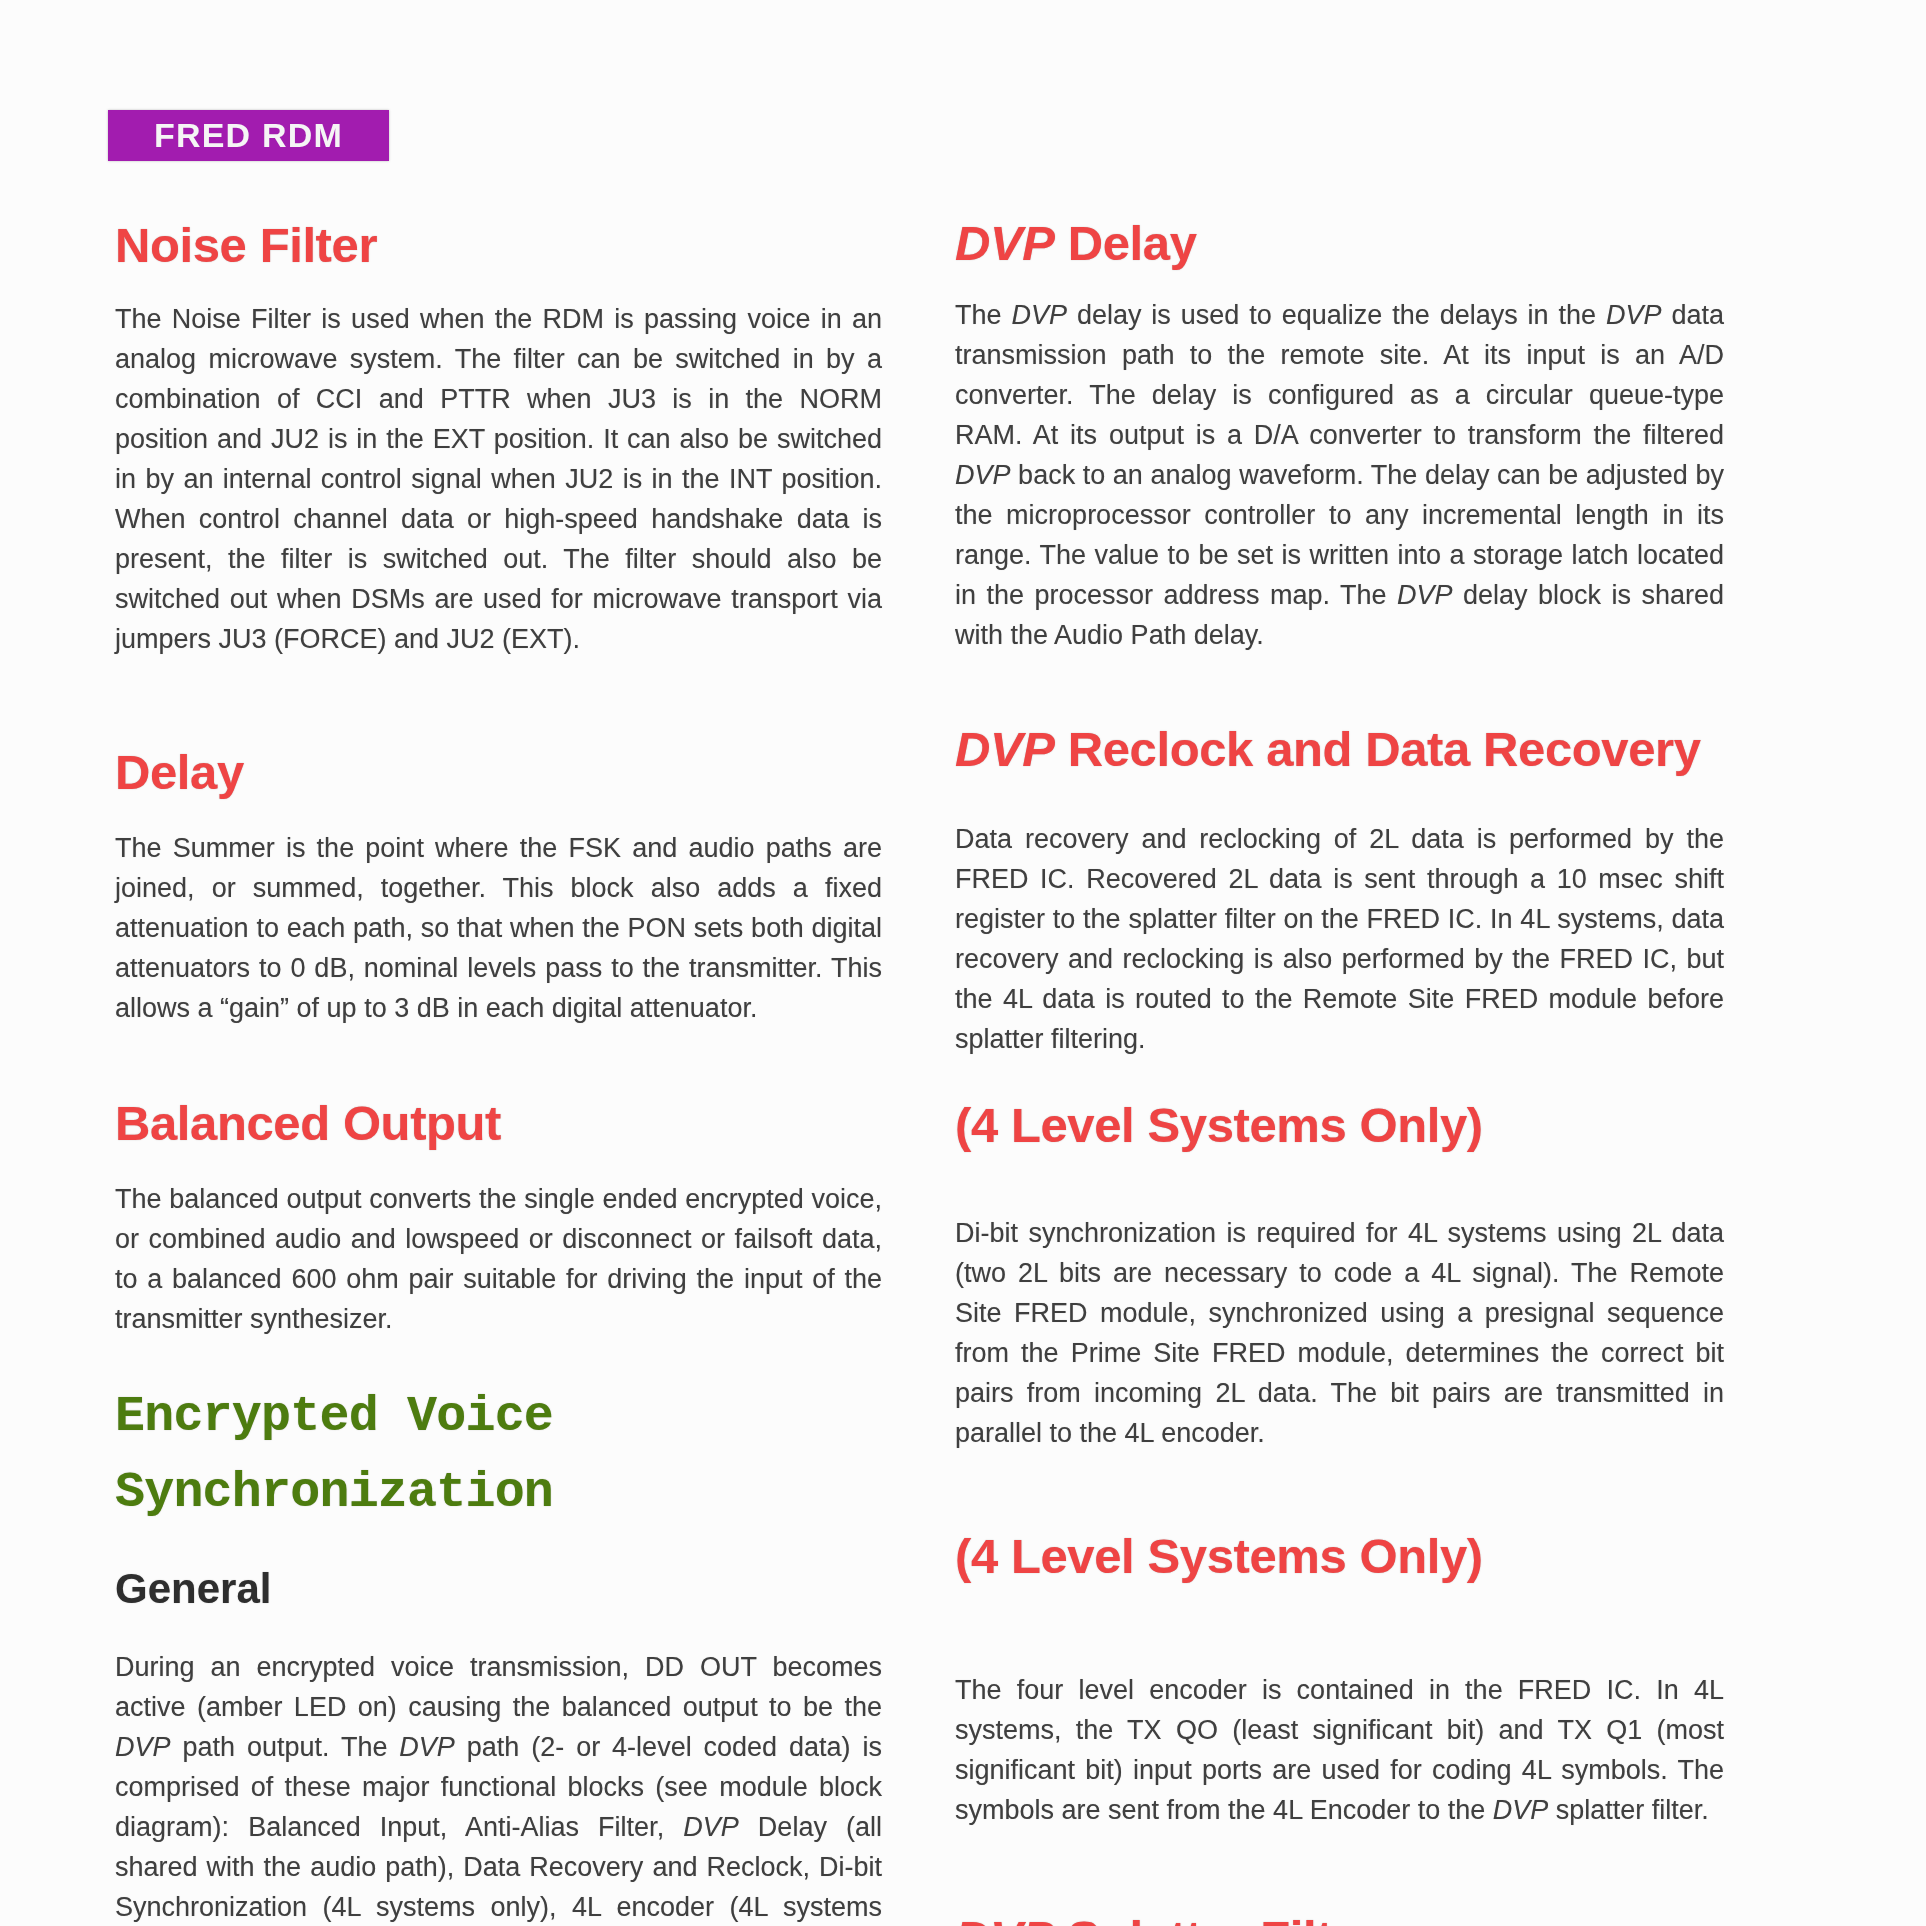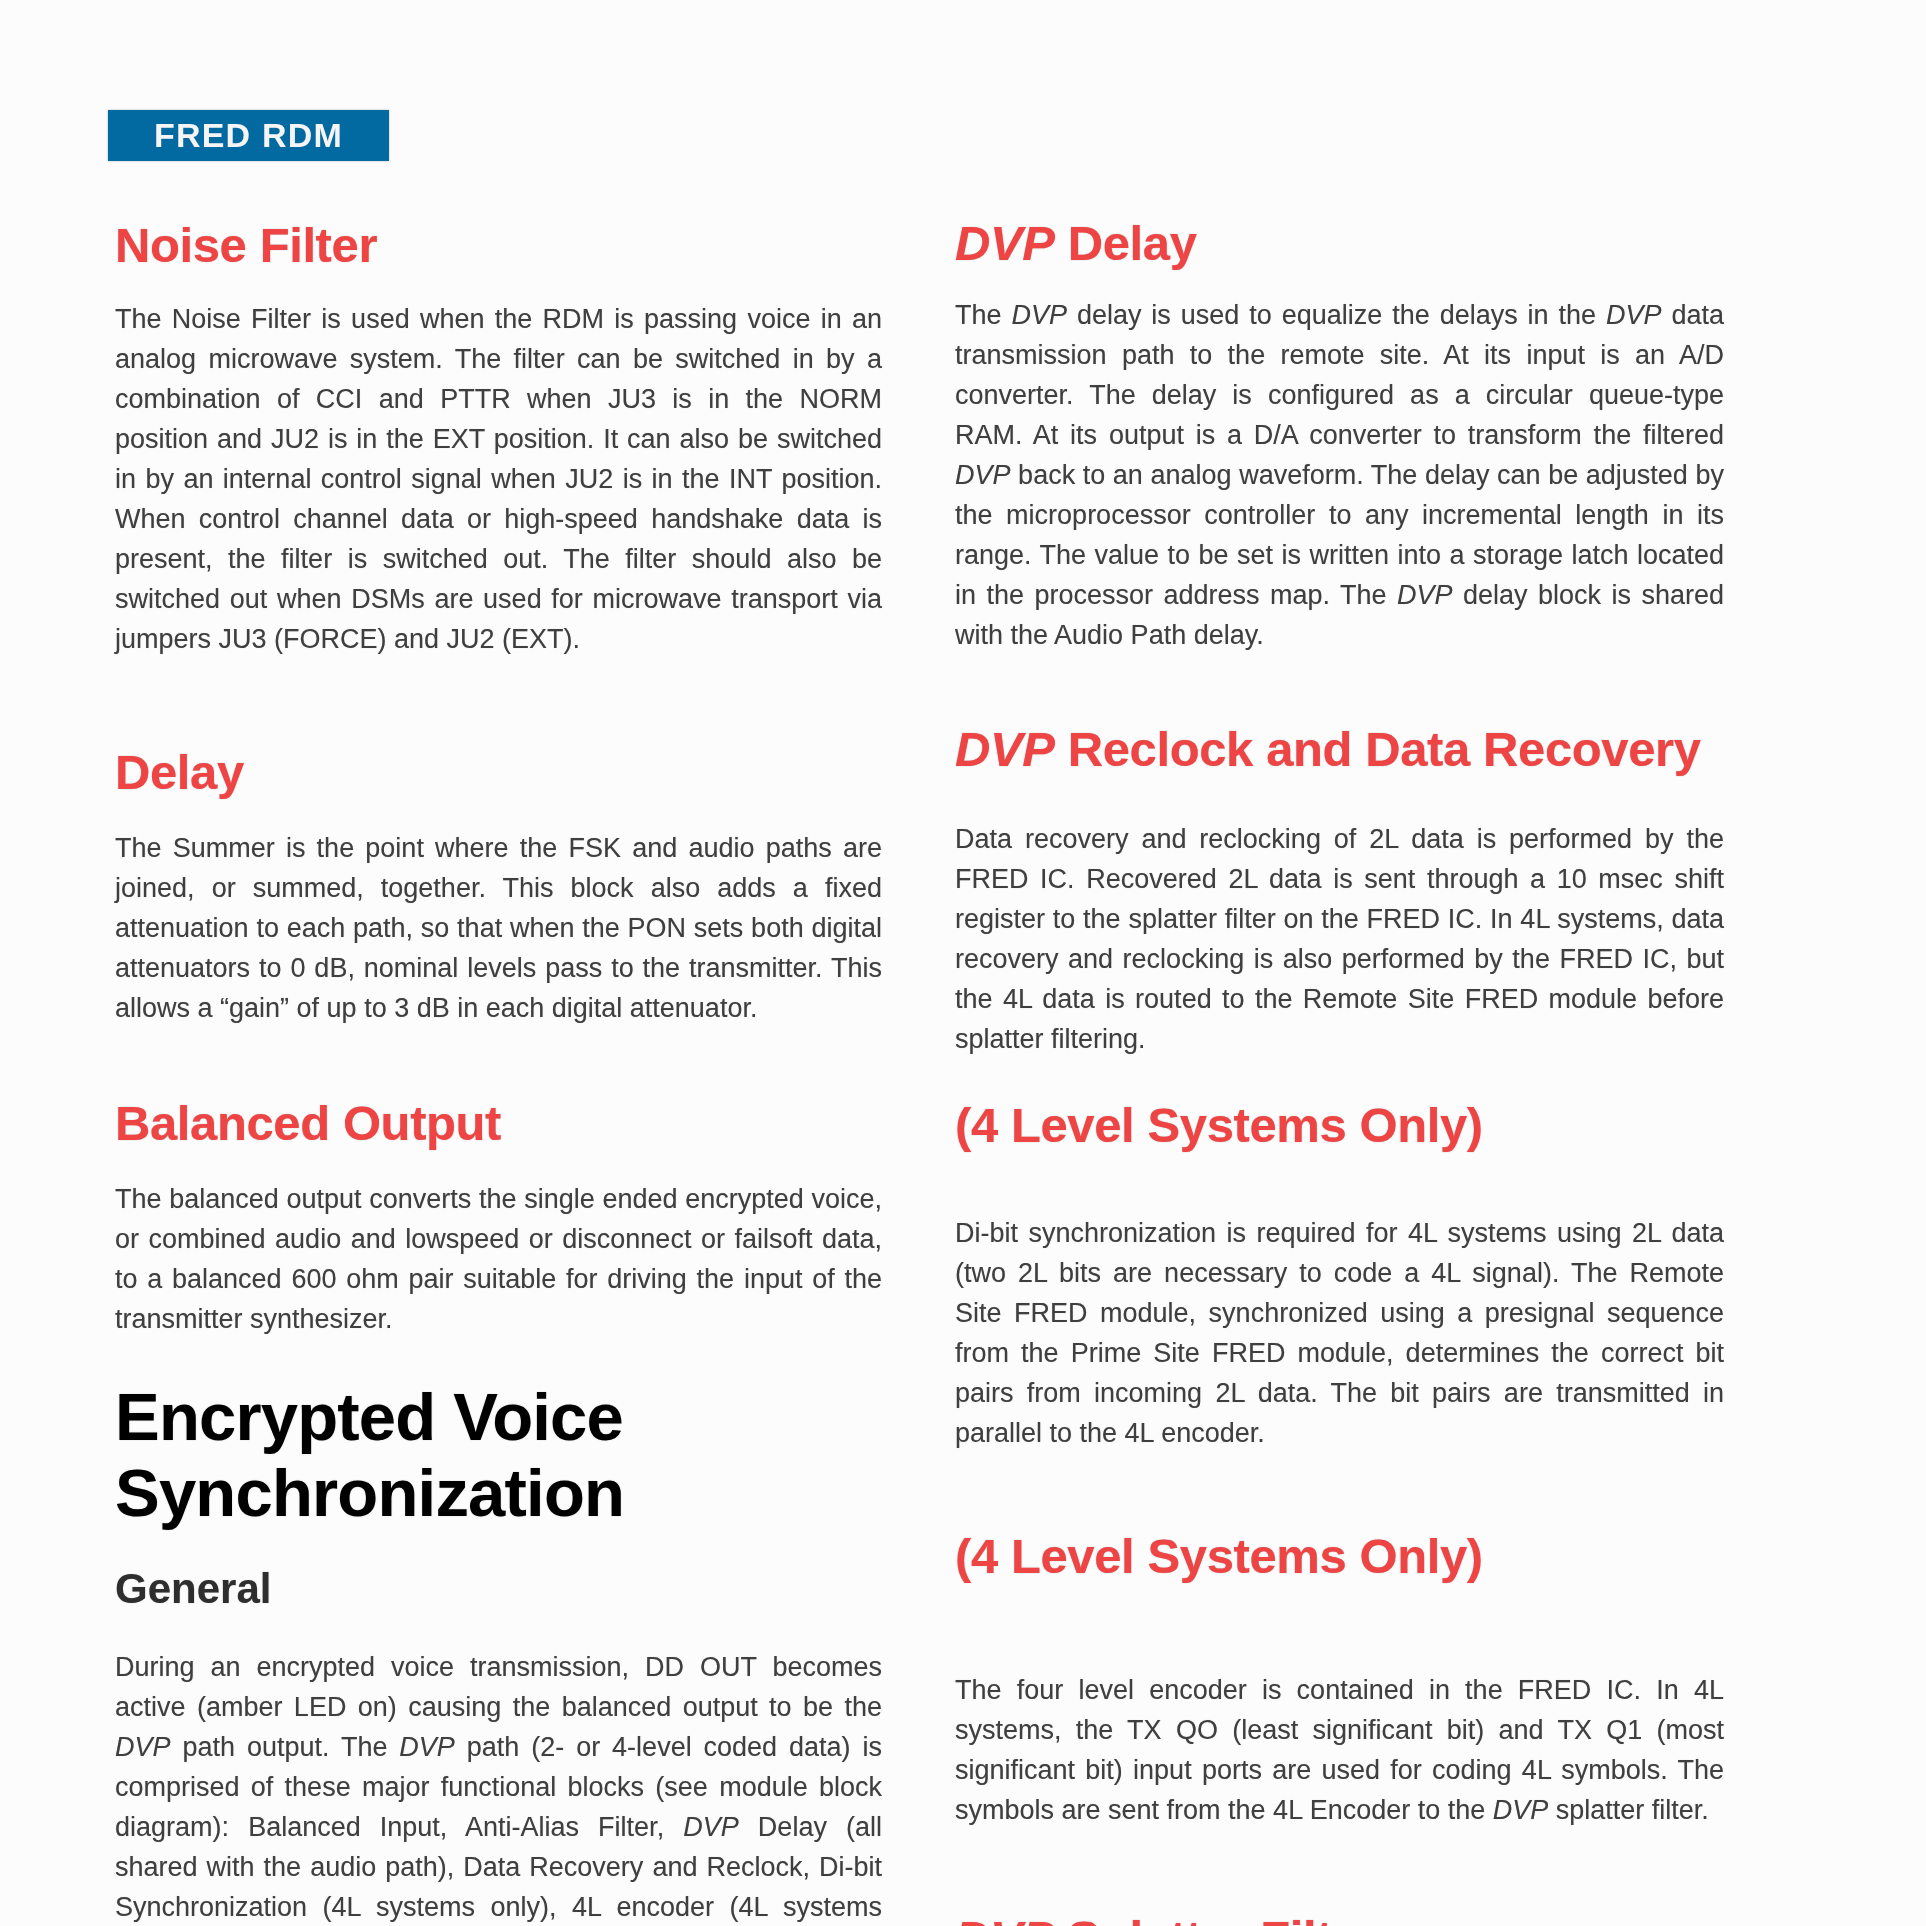--- a/index.html
+++ b/index.html
@@ -6,39 +6,40 @@
   .page {
     position:relative;
     width:1939px; height:2555px;
     background:#fcfcfc;
     font-family:"Liberation Sans", sans-serif;
     overflow:hidden;
   }
   .badge {
     position:absolute; left:108px; top:110px;
     width:281px; height:51px;
-    background:#0369a1;
+    background:#a21caf;
     display:flex; align-items:center; justify-content:center;
     box-shadow:0 0 2.3px rgba(0,0,0,.25);
   }
   .badge span {
     color:#f5f5f5; font-weight:bold; font-size:34px; letter-spacing:1.2px;
   }
   .blk { position:absolute; }
   .col-left  .blk { left:115px;  width:767px; }
   .col-right .blk { left:955px; width:769px; }
   .h {
     font-weight:bold; font-size:49px; line-height:55px;
     color:#ef4444; letter-spacing:-0.4px;
     text-shadow:0 0 1.2px rgba(40,40,40,.35);
   }
   .h-big {
-    font-weight:bold; font-size:67px; line-height:76px;
-    color:#000000; letter-spacing:-0.8px;
+    font-weight:bold; font-size:50px; line-height:76px;
+    color:#4d7c0f; letter-spacing:-0.8px;
     text-shadow:0 0 1.2px rgba(40,40,40,.3);
+    font-family:Liberation Mono, monospace;
   }
   .h-sub {
     font-weight:bold; font-size:42px; line-height:49px;
     color:#2e2e2e; text-shadow:0 0 1.2px rgba(40,40,40,.3);
   }
   .p {
     font-size:27px; line-height:40px;
     text-align:justify; color:#3f3f3f;
     text-shadow:0 0 0.8px rgba(60,60,60,.35);
   }

